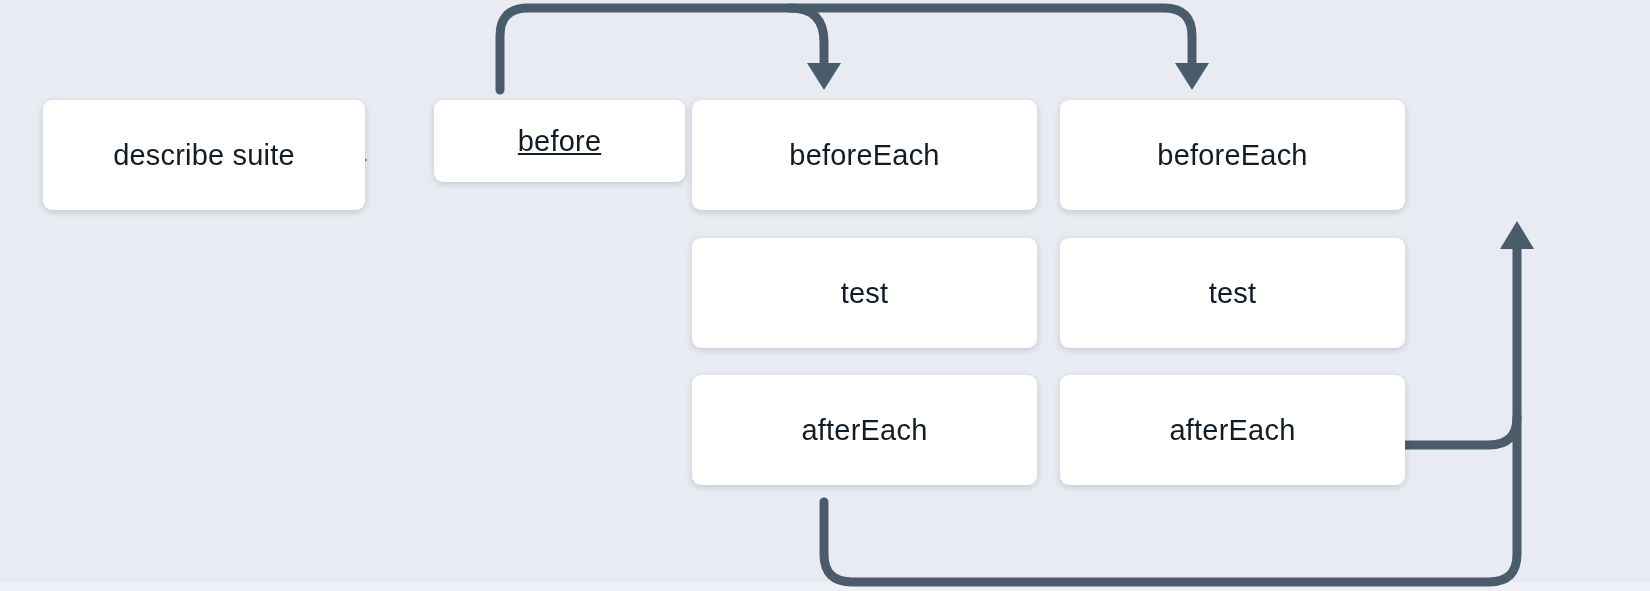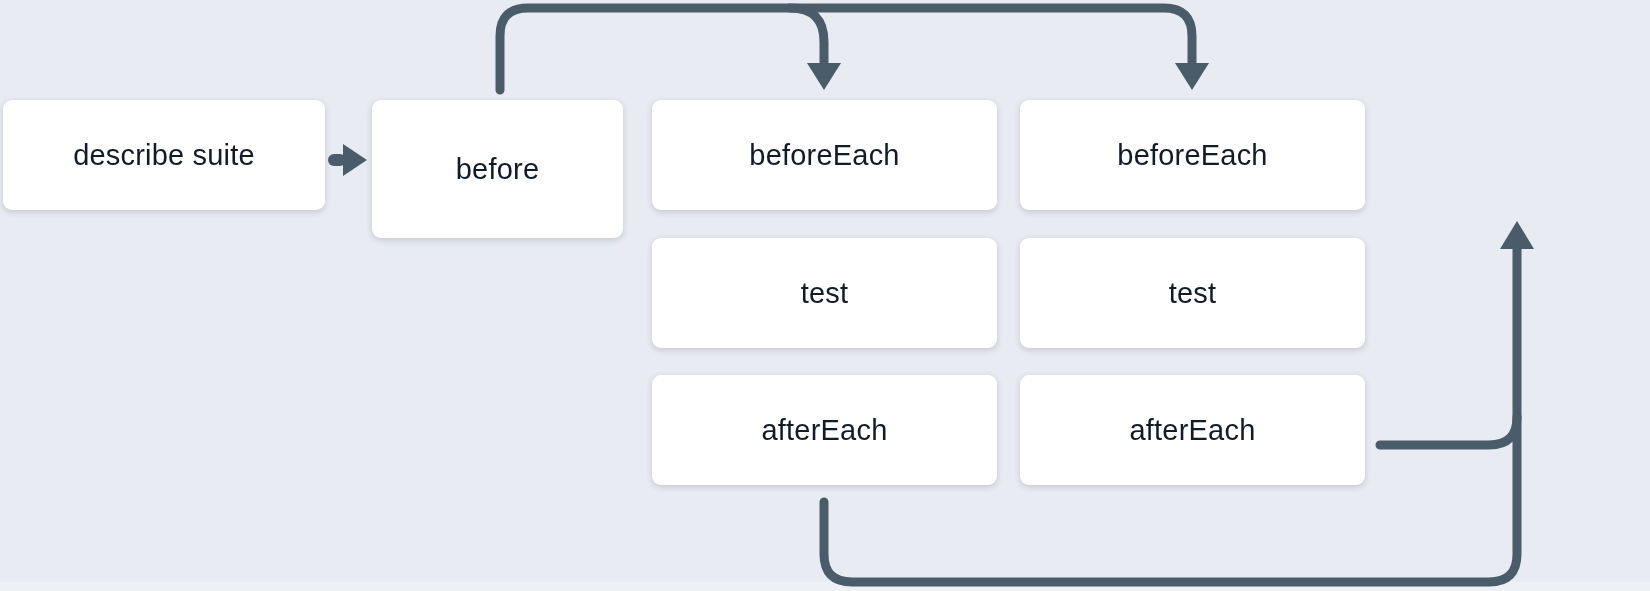--- a/index.html
+++ b/index.html
@@ -23,20 +23,21 @@
   }
   .node{
     position:absolute;
     background:var(--box);
     border-radius:9px;
     box-shadow:0 2px 6px rgba(45,60,80,.20);
     display:flex;align-items:center;justify-content:center;
     font-size:29px;font-weight:500;color:var(--text);
     letter-spacing:.2px;
     box-sizing:border-box;
+    margin-left:40px;
   }
   .node.bold{font-weight:400;}
   svg.connectors{
     position:absolute;left:0;top:0;width:1650px;height:591px;
     pointer-events:none;
   }
   svg.connectors path{
     fill:none;stroke:var(--arrow);stroke-width:9;stroke-linecap:round;
   }
   svg.connectors polygon{fill:var(--arrow);stroke:none;}
@@ -64,21 +65,21 @@
     <polygon points="1500,249 1534,249 1517,221"></polygon>
   </svg>
 
   <svg class="flow-arrow-glyph" viewBox="0 0 40 36">
     <rect x="0" y="12" width="18" height="12" rx="6"></rect>
     <polygon points="15,2 39,18 15,34"></polygon>
   </svg>
 
   <div class="node" style="left:3px;top:100px;width:322px;height:110px;">describe suite</div>
 
-  <div class="node" style="left:372px;top:100px;width:251px;height:138px;">before</div>
+  <div class="node" style="left:394px;top:100px;width:251px;height:82px;text-decoration:underline;">before</div>
 
   <div class="node" style="left:652px;top:100px;width:345px;height:110px;">beforeEach</div>
 
   <div class="node" style="left:1020px;top:100px;width:345px;height:110px;">beforeEach</div>
 
 
   <div class="node bold" style="left:652px;top:238px;width:345px;height:110px;">test</div>
 
   <div class="node bold" style="left:1020px;top:238px;width:345px;height:110px;">test</div>
 

